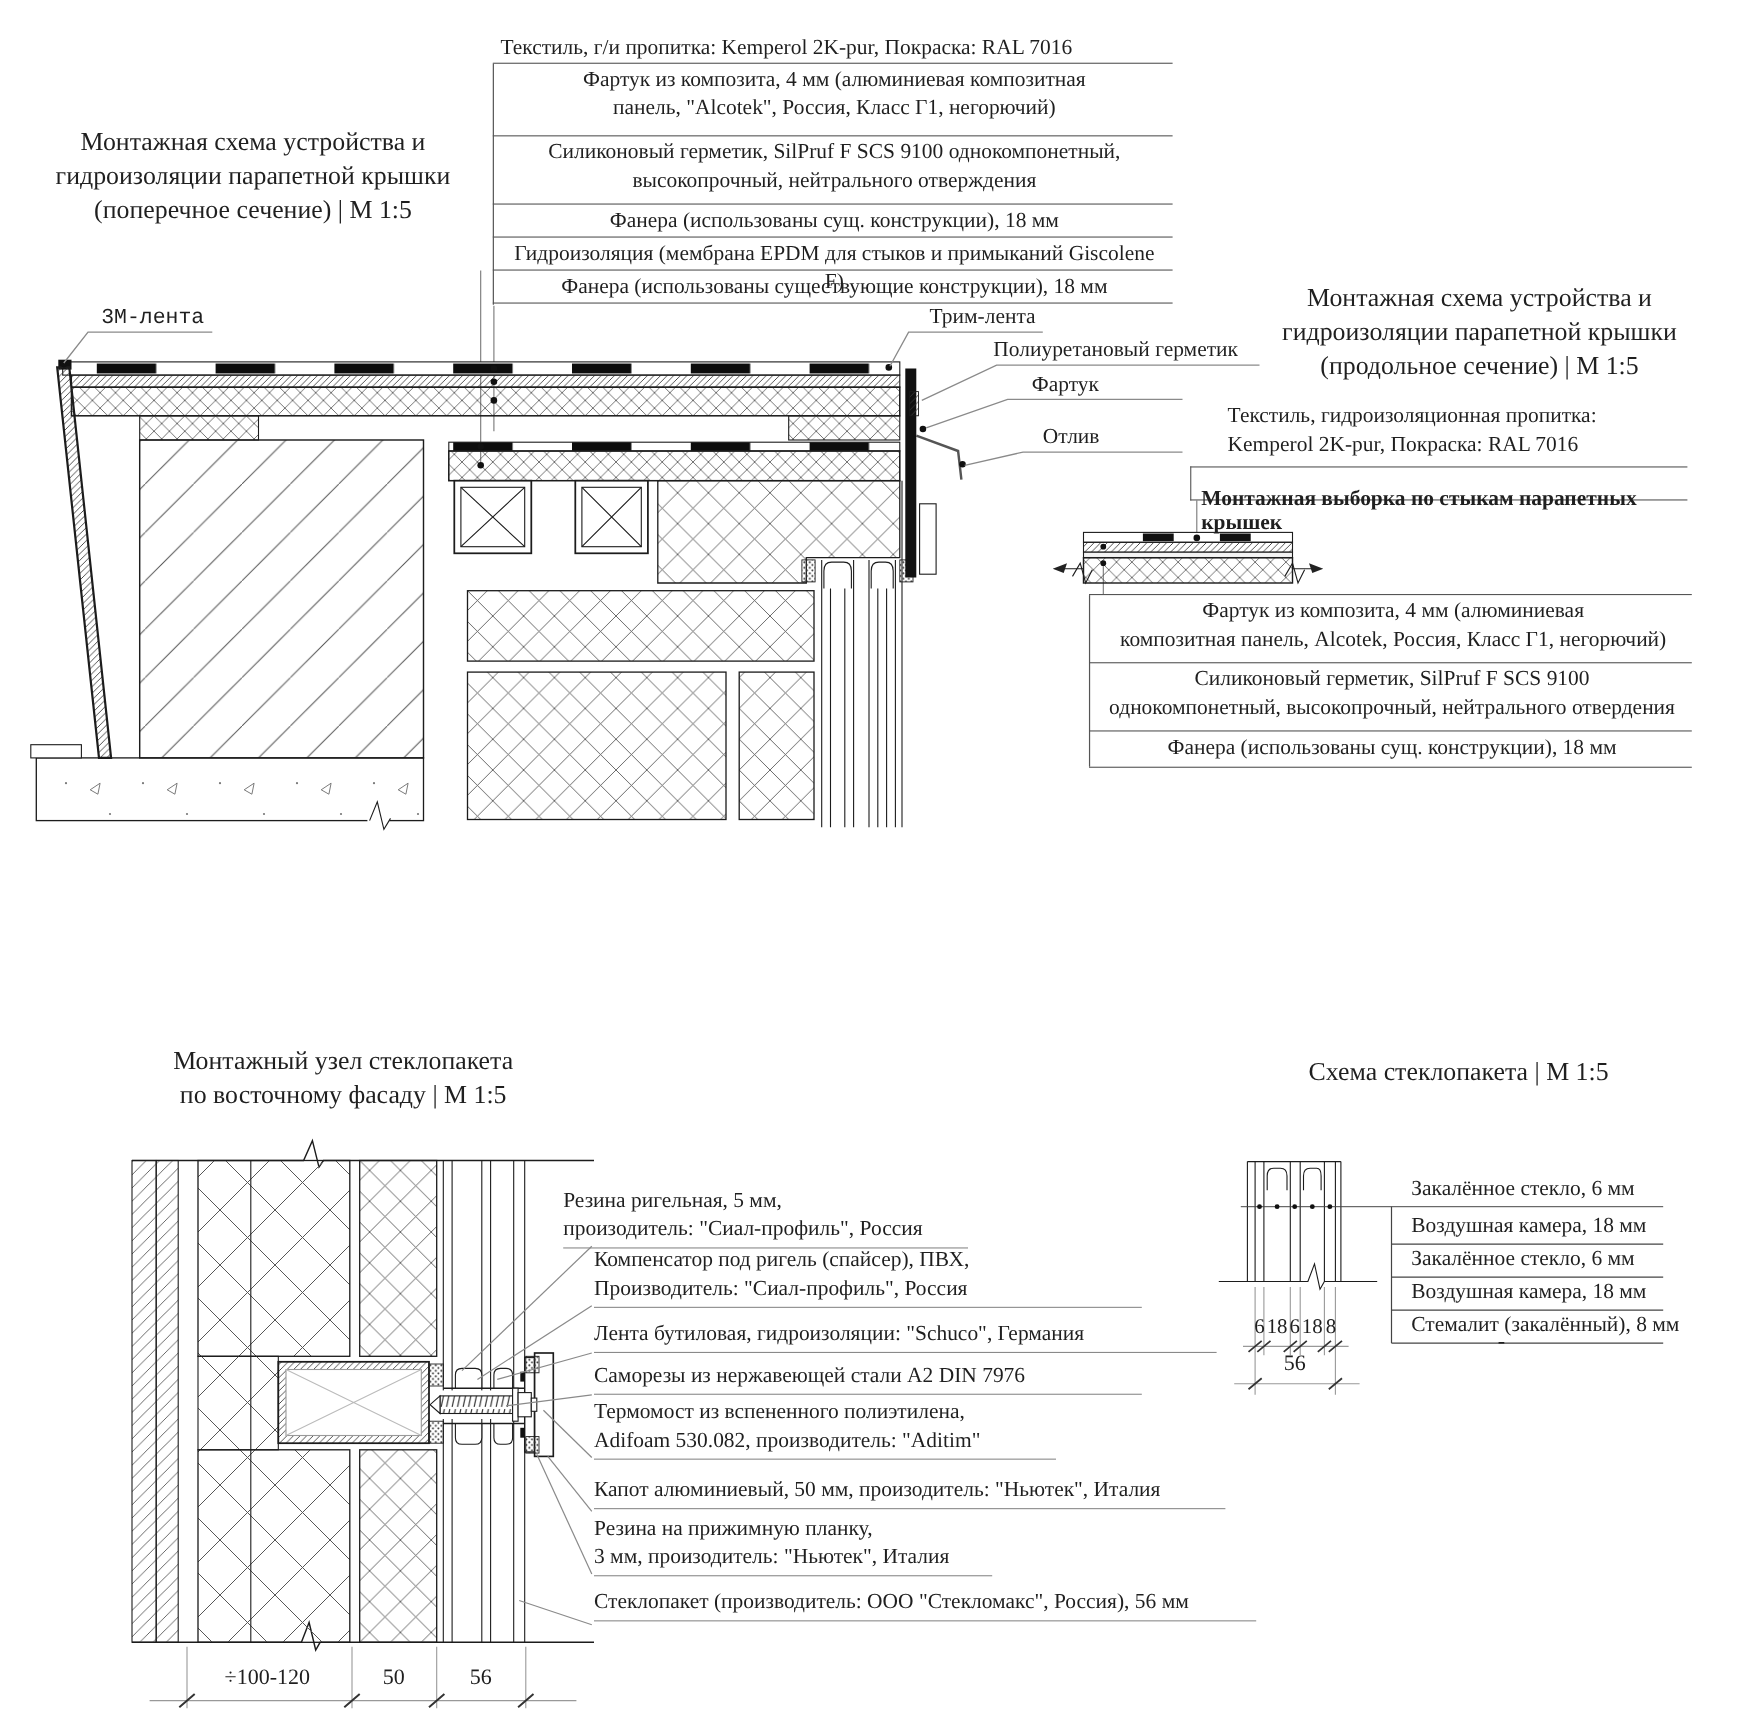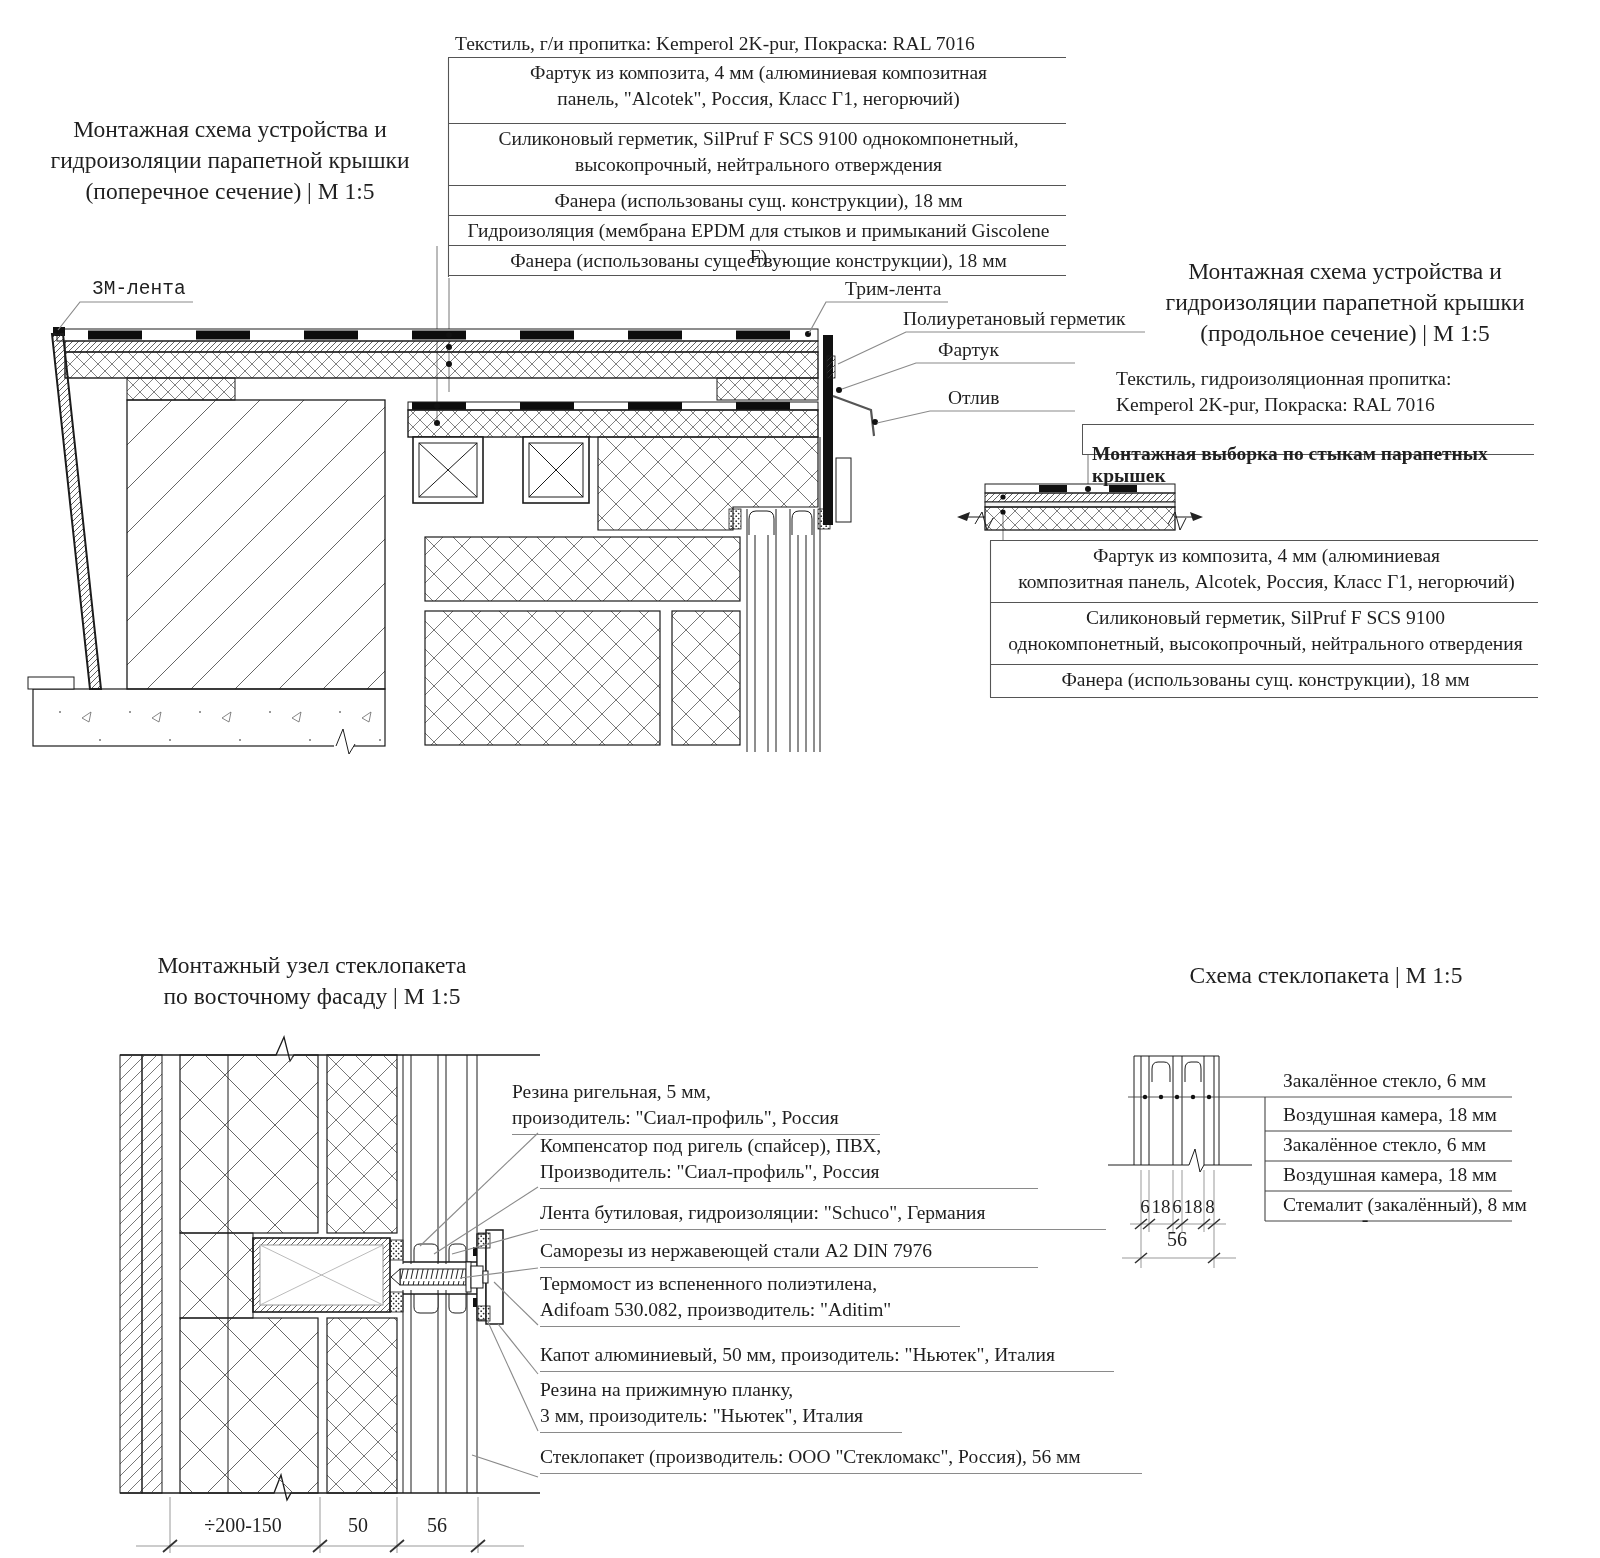--- a/index.html
+++ b/index.html
@@ -300,21 +300,21 @@
 Производитель: "Сиал-профиль", Россия</div>
   <div class="abs lbl ulabel" style="left:540px;top:1200px;width:566px;">Лента бутиловая, гидроизоляции: "Schuco", Германия</div>
   <div class="abs lbl ulabel" style="left:540px;top:1238px;width:498px;">Саморезы из нержавеющей стали А2 DIN 7976</div>
   <div class="abs lbl ulabel" style="left:540px;top:1271px;width:420px;">Термомост из вспененного полиэтилена,
 Adifoam 530.082, производитель: "Aditim"</div>
   <div class="abs lbl ulabel" style="left:540px;top:1342px;width:574px;">Капот алюминиевый, 50 мм, произодитель: "Ньютек", Италия</div>
   <div class="abs lbl ulabel" style="left:540px;top:1377px;width:362px;">Резина на прижимную планку,
 3 мм, произодитель: "Ньютек", Италия</div>
   <div class="abs lbl ulabel" style="left:540px;top:1444px;width:602px;">Стеклопакет (производитель: ООО "Стекломакс", Россия), 56 мм</div>
 
-  <div class="abs dim" style="left:193px;top:1514px;width:100px;">÷200-150</div>
+  <div class="abs dim" style="left:193px;top:1514px;width:100px;">÷100-120</div>
   <div class="abs dim" style="left:333px;top:1514px;width:50px;">50</div>
   <div class="abs dim" style="left:412px;top:1514px;width:50px;">56</div>
 
   <div class="abs title" style="left:1140px;top:960px;width:372px;">Схема стеклопакета | М 1:5</div>
 
   <div class="abs lbl" style="left:1283px;top:1068px;width:235px;">Закалённое стекло, 6 мм</div>
   <div class="abs lbl" style="left:1283px;top:1102px;width:235px;">Воздушная камера, 18 мм</div>
   <div class="abs lbl" style="left:1283px;top:1132px;width:235px;">Закалённое стекло, 6 мм</div>
   <div class="abs lbl" style="left:1283px;top:1162px;width:235px;">Воздушная камера, 18 мм</div>
   <div class="abs lbl" style="left:1283px;top:1192px;width:250px;">Стемалит (закалённый), 8 мм</div>

